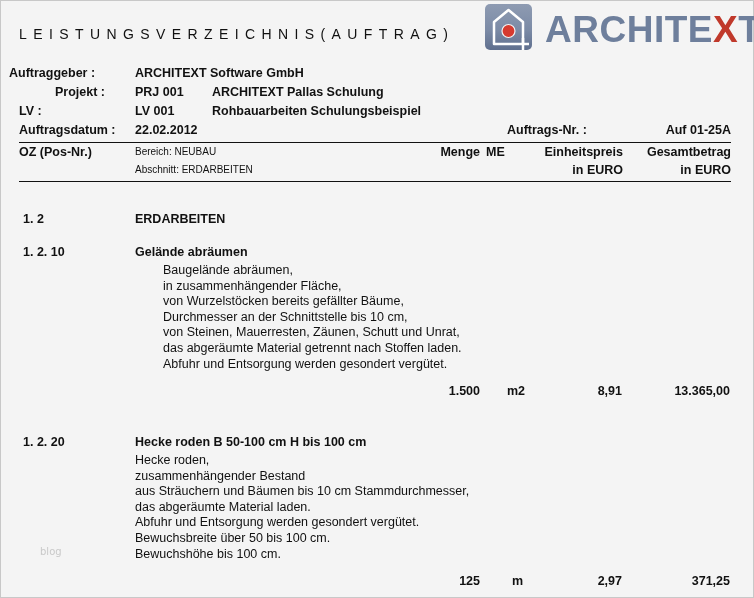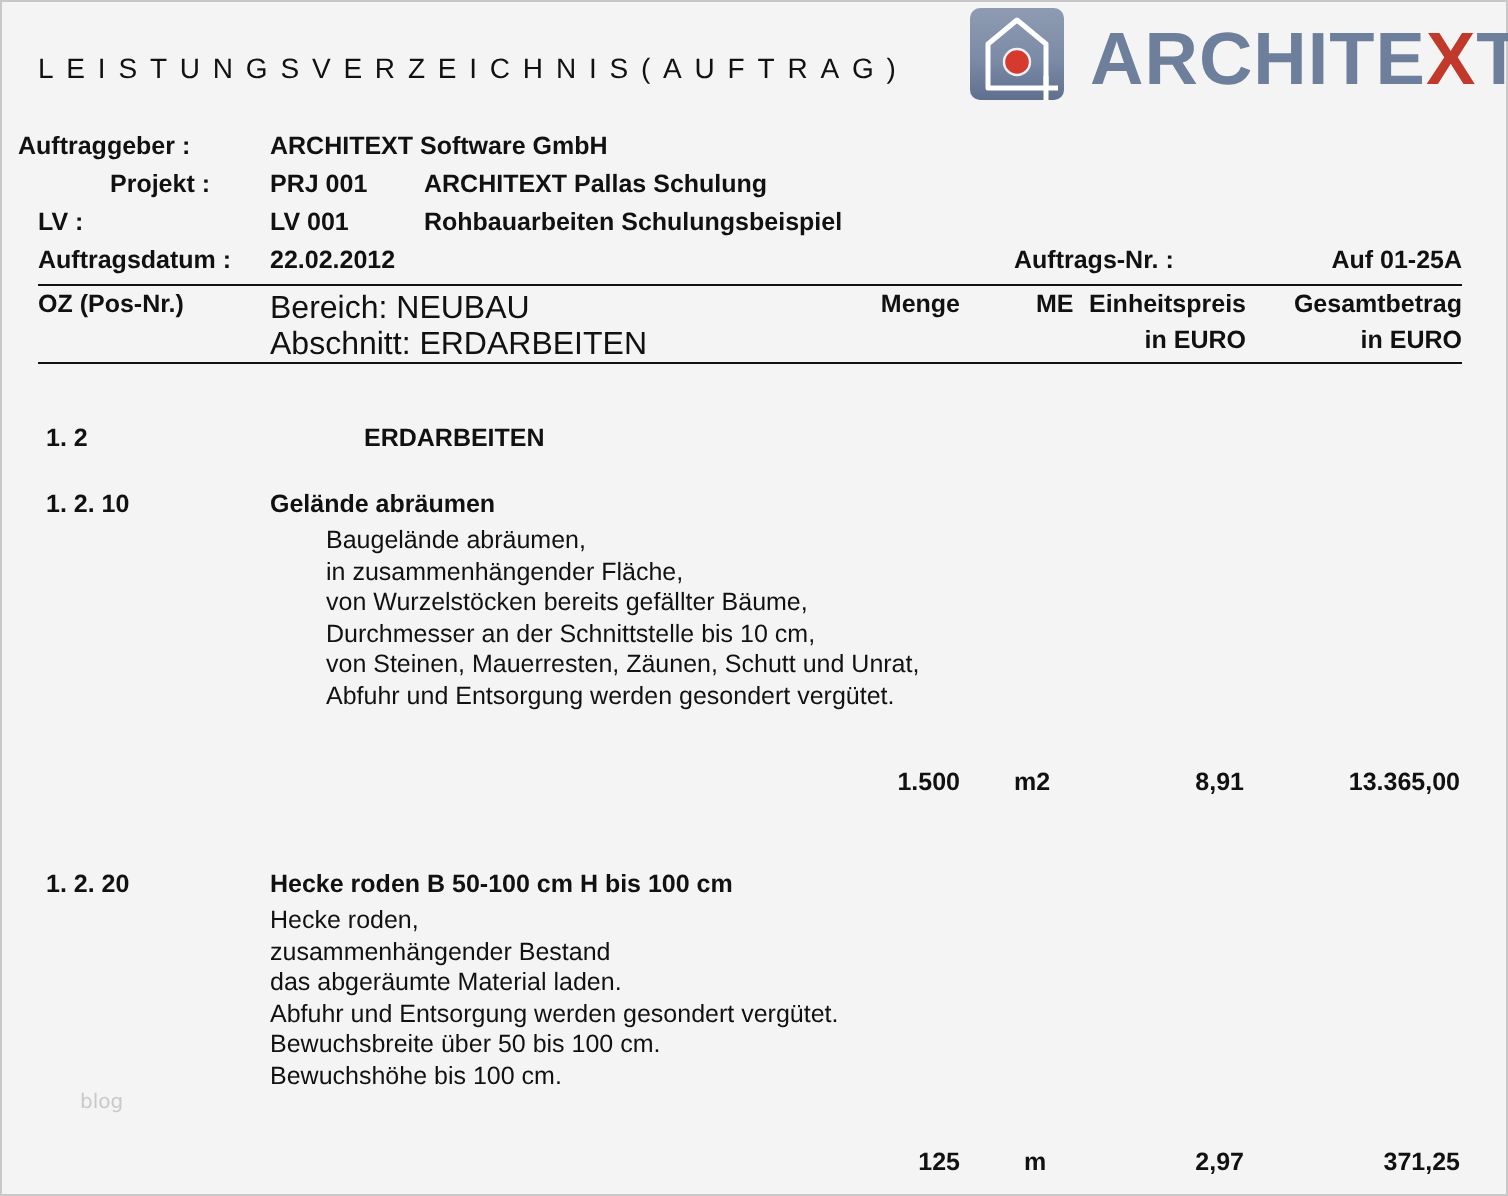--- a/index.html
+++ b/index.html
@@ -13,21 +13,21 @@
   .frame {
     position: absolute; left: 0; top: 0; width: 752px; height: 596px;
     border: 1px solid #c8c8c8;
   }
   .abs { position: absolute; white-space: nowrap; }
   .title {
     left: 19px; top: 26px; font-size: 14px; font-weight: normal;
     letter-spacing: 6.4px;
   }
   .meta { font-size: 12.5px; font-weight: bold; }
-  .hdr { font-size: 16px; }
+  .hdr { font-size: 10px; }
   .body-text { font-size: 12.5px; line-height: 15.6px; }
   .rule { position: absolute; left: 19px; width: 712px; height: 1px; background: #111; }
 
   
   .logo { position: absolute; left: 485px; top: 4px; width: 265px; height: 48px; }
   .logo-box {
     position: absolute; left: 0; top: 0; width: 47px; height: 46px;
     border-radius: 5px;
     background: linear-gradient(#8e9bb2 0%, #7c8ba6 55%, #5f6f8e 100%);
   }
@@ -73,51 +73,53 @@
 <div class="abs meta" style="left:135px; top:123px;">22.02.2012</div>
 <div class="abs meta" style="left:507px; top:123px;">Auftrags-Nr. :</div>
 <div class="abs meta r" style="left:640px; width:91px; top:123px;">Auf 01-25A</div>
 
 <div class="rule" style="top:142px;"></div>
 
 <div class="abs meta" style="left:19px; top:145px;">OZ (Pos-Nr.)</div>
 <div class="abs hdr" style="left:135px; top:146px;">Bereich: NEUBAU</div>
 <div class="abs hdr" style="left:135px; top:164px;">Abschnitt: ERDARBEITEN</div>
 <div class="abs meta r" style="left:400px; width:80px; top:145px;">Menge</div>
-<div class="abs meta" style="left:518px; top:145px;">ME</div>
+<div class="abs meta" style="left:486px; top:145px;">ME</div>
 <div class="abs meta r" style="left:523px; width:100px; top:145px;">Einheitspreis</div>
 <div class="abs meta r" style="left:523px; width:100px; top:163px;">in EURO</div>
 <div class="abs meta r" style="left:631px; width:100px; top:145px;">Gesamtbetrag</div>
 <div class="abs meta r" style="left:631px; width:100px; top:163px;">in EURO</div>
 
 <div class="rule" style="top:181px;"></div>
 
 <div class="abs meta" style="left:23px; top:212px;">1. 2</div>
-<div class="abs meta" style="left:135px; top:212px;margin-left:47px;">ERDARBEITEN</div>
+<div class="abs meta" style="left:135px; top:212px;">ERDARBEITEN</div>
 
 <div class="abs meta" style="left:23px; top:245px;">1. 2.  10</div>
 <div class="abs meta" style="left:135px; top:245px;">Gelände abräumen</div>
 <div class="abs body-text" style="left:135px; top:263px;margin-left:28px;">
   <div>Baugelände abräumen,</div>
   <div>in zusammenhängender Fläche,</div>
   <div>von Wurzelstöcken bereits gefällter Bäume,</div>
   <div>Durchmesser an der Schnittstelle bis 10 cm,</div>
   <div>von Steinen, Mauerresten, Zäunen, Schutt und Unrat,</div>
+  <div>das abgeräumte Material getrennt nach Stoffen laden.</div>
   <div>Abfuhr und Entsorgung werden gesondert vergütet.</div>
 </div>
 <div class="abs meta r" style="left:400px; width:80px; top:384px;">1.500</div>
 <div class="abs meta" style="left:507px; top:384px;">m2</div>
 <div class="abs meta r" style="left:523px; width:99px; top:384px;">8,91</div>
 <div class="abs meta r" style="left:631px; width:99px; top:384px;">13.365,00</div>
 
 <div class="abs meta" style="left:23px; top:435px;">1. 2.  20</div>
 <div class="abs meta" style="left:135px; top:435px;">Hecke roden B 50-100 cm H bis 100 cm</div>
 <div class="abs body-text" style="left:135px; top:453px;">
   <div>Hecke roden,</div>
   <div>zusammenhängender Bestand</div>
+  <div>aus Sträuchern und Bäumen bis 10 cm Stammdurchmesser,</div>
   <div>das abgeräumte Material laden.</div>
   <div>Abfuhr und Entsorgung werden gesondert vergütet.</div>
   <div>Bewuchsbreite über 50 bis 100 cm.</div>
   <div>Bewuchshöhe bis 100 cm.</div>
 </div>
 <div class="abs meta r" style="left:400px; width:80px; top:574px;">125</div>
 <div class="abs meta" style="left:512px; top:574px;">m</div>
 <div class="abs meta r" style="left:523px; width:99px; top:574px;">2,97</div>
 <div class="abs meta r" style="left:631px; width:99px; top:574px;">371,25</div>
 

